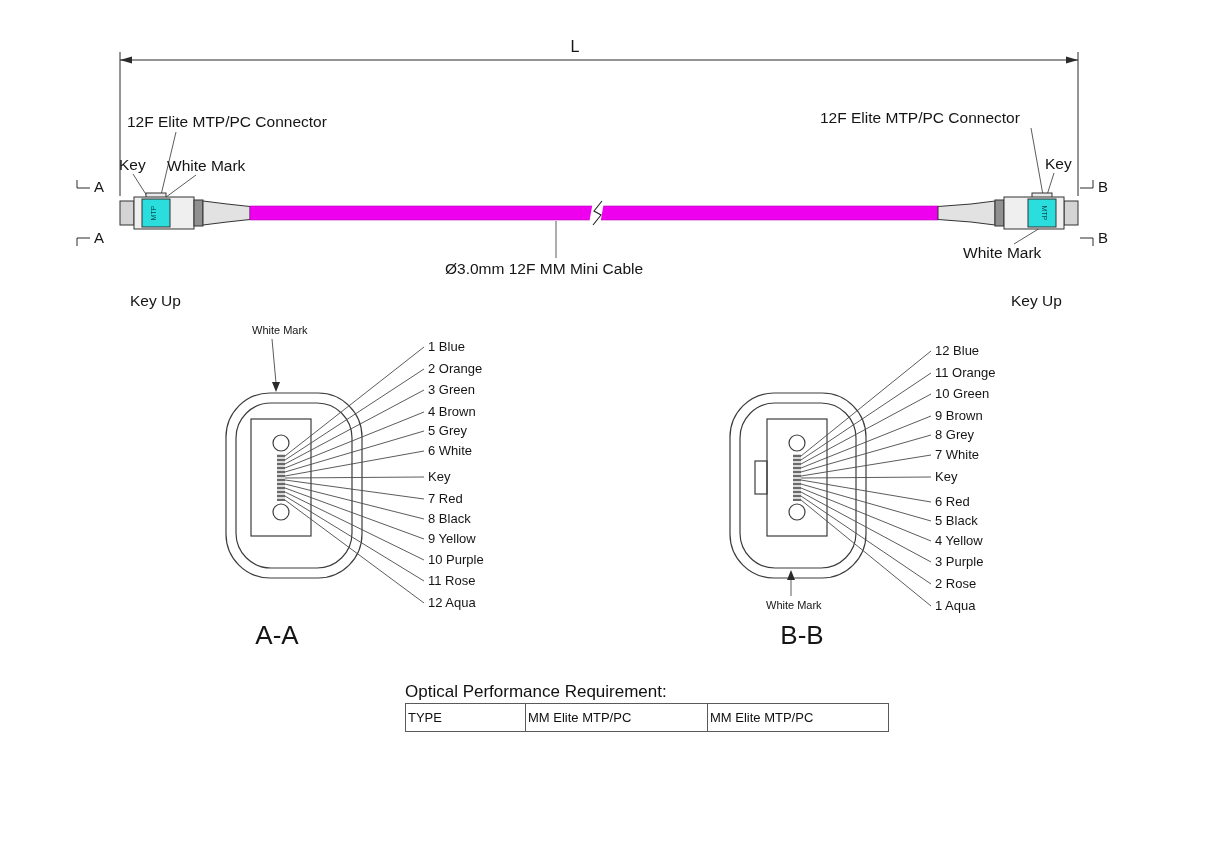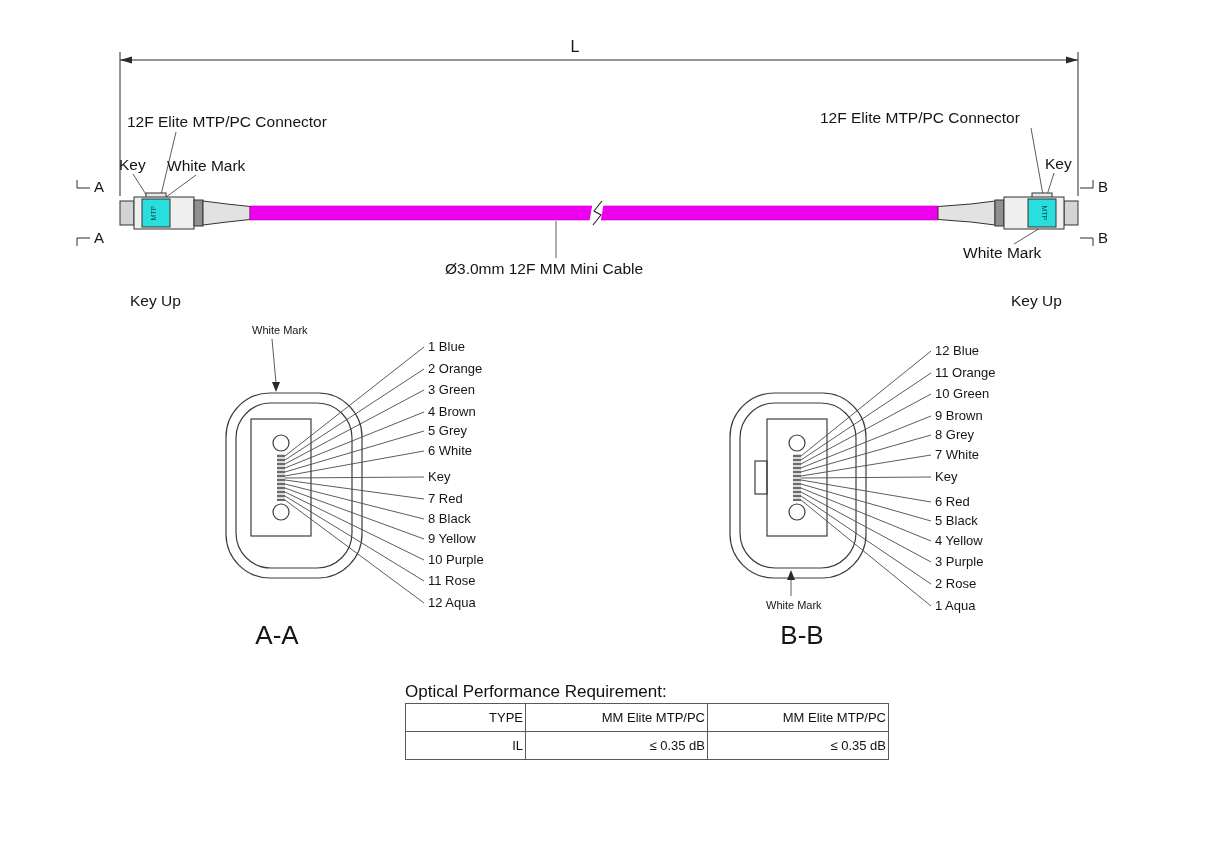--- a/index.html
+++ b/index.html
@@ -15,21 +15,21 @@
   .t13{font-size:13px;}
   .t11{font-size:11px;}
   .t26{font-size:26px;}
   .t7{font-size:7px;fill:#064d4d;}
   .ln{stroke:#2b2b2b;stroke-width:1;fill:none;}
   .ldr{stroke:#4a4a4a;stroke-width:0.9;fill:none;}
   .shape{stroke:#3c3c3c;stroke-width:1.2;fill:none;}
   .part{stroke:#333;stroke-width:1;}
   .table-title{position:absolute;left:405px;top:682px;font-size:17px;color:#111;}
   .perf-table{position:absolute;left:405px;top:703px;border-collapse:collapse;table-layout:fixed;width:483px;}
-  .perf-table td{border:1px solid #5a5a5a;height:27px;text-align:right;vertical-align:middle;font-size:13px;color:#111;padding:0 2px;}
+  .perf-table td{border:1px solid #5a5a5a;height:27px;text-align:left;vertical-align:middle;font-size:13px;color:#111;padding:0 2px;}
 </style>
 </head>
 <body>
 
 <div class="canvas">
 
 <svg width="1214" height="858" viewBox="0 0 1214 858">
 
   <g>
     <line class="ln" x1="120" y1="60" x2="1078" y2="60"></line>
@@ -200,21 +200,16 @@
       <col style="width:120px">
         <col style="width:182px">
         <col style="width:181px">
     </colgroup>
     <tbody>
       <tr>
         <td>TYPE</td>
         <td>MM Elite MTP/PC</td>
         <td>MM Elite MTP/PC</td>
       </tr>
-      <tr>
-        <td>IL</td>
-        <td>≤ 0.35 dB</td>
-        <td>≤ 0.35 dB</td>
-      </tr>
     </tbody>
   </table>
 
 </div>
 
 </body></html>

